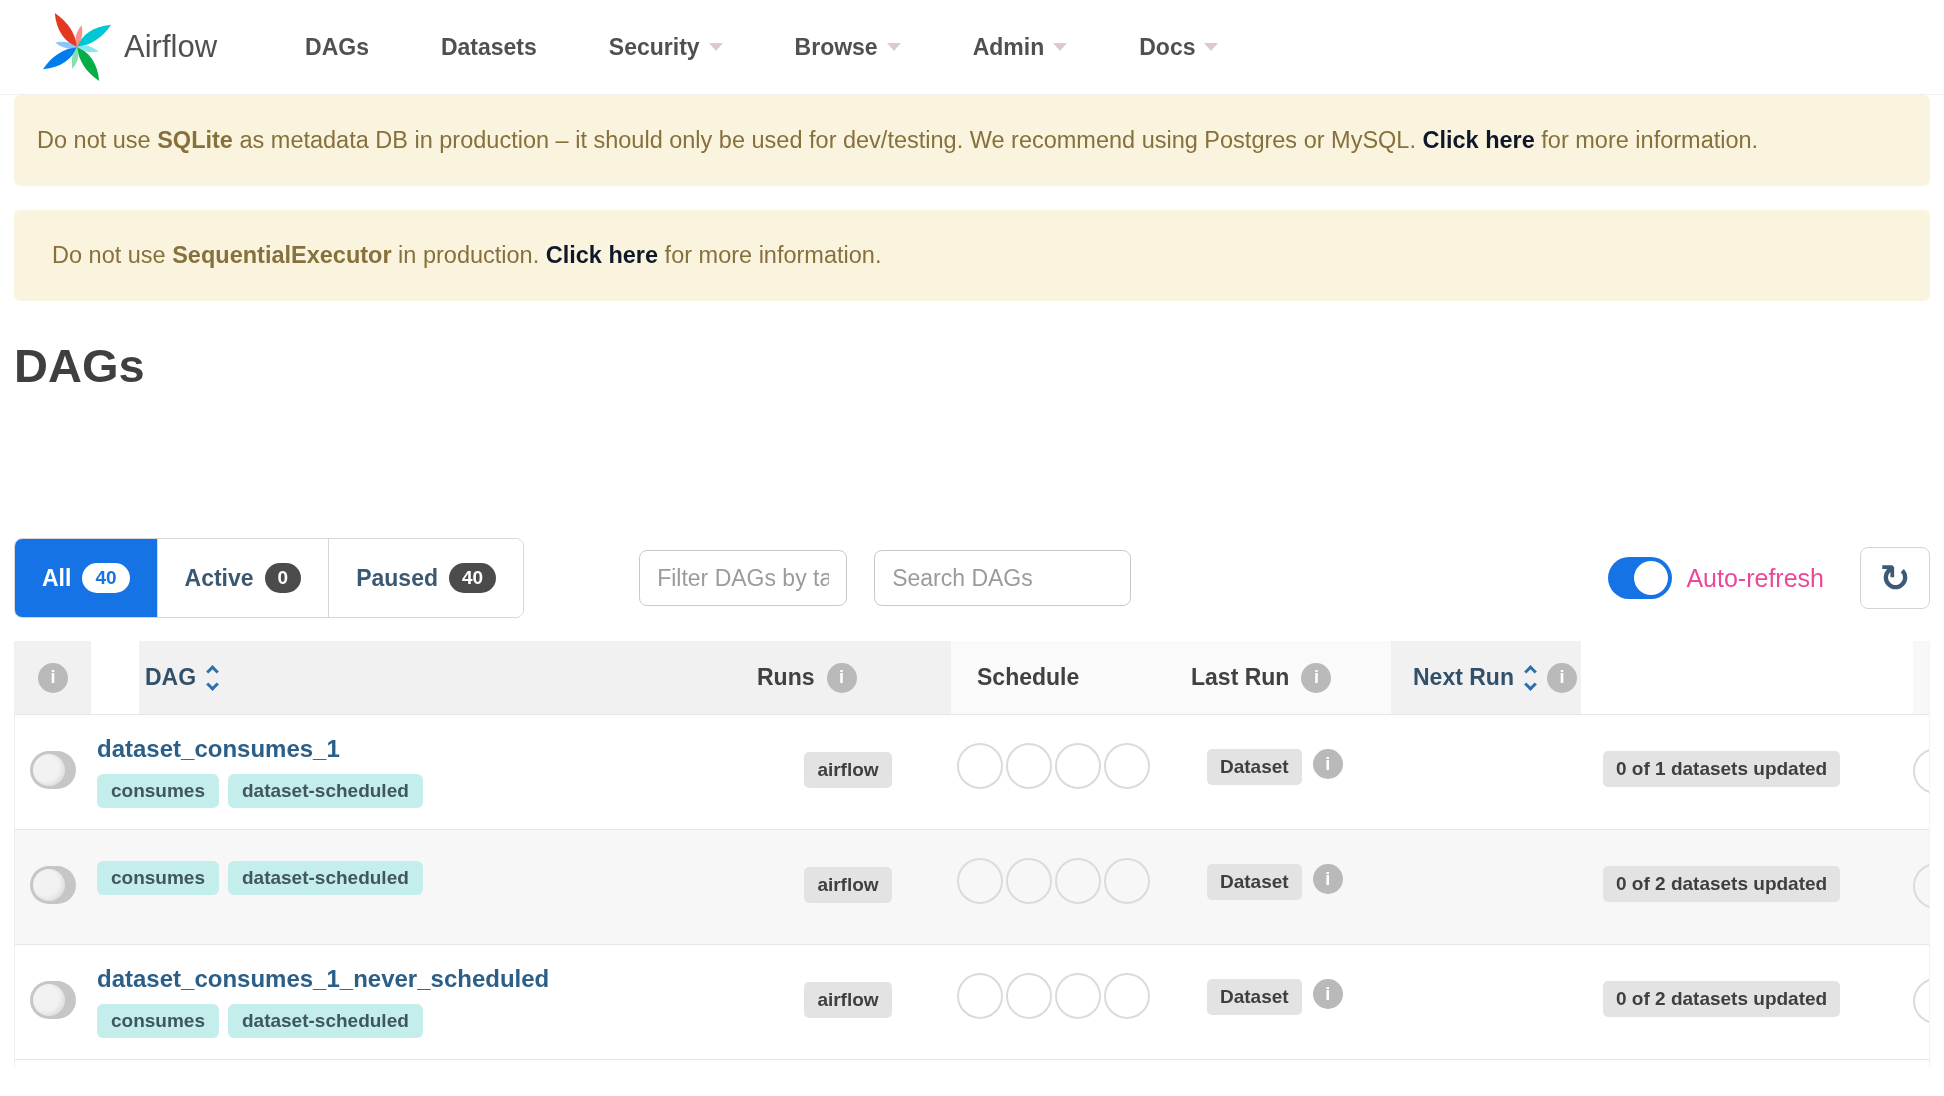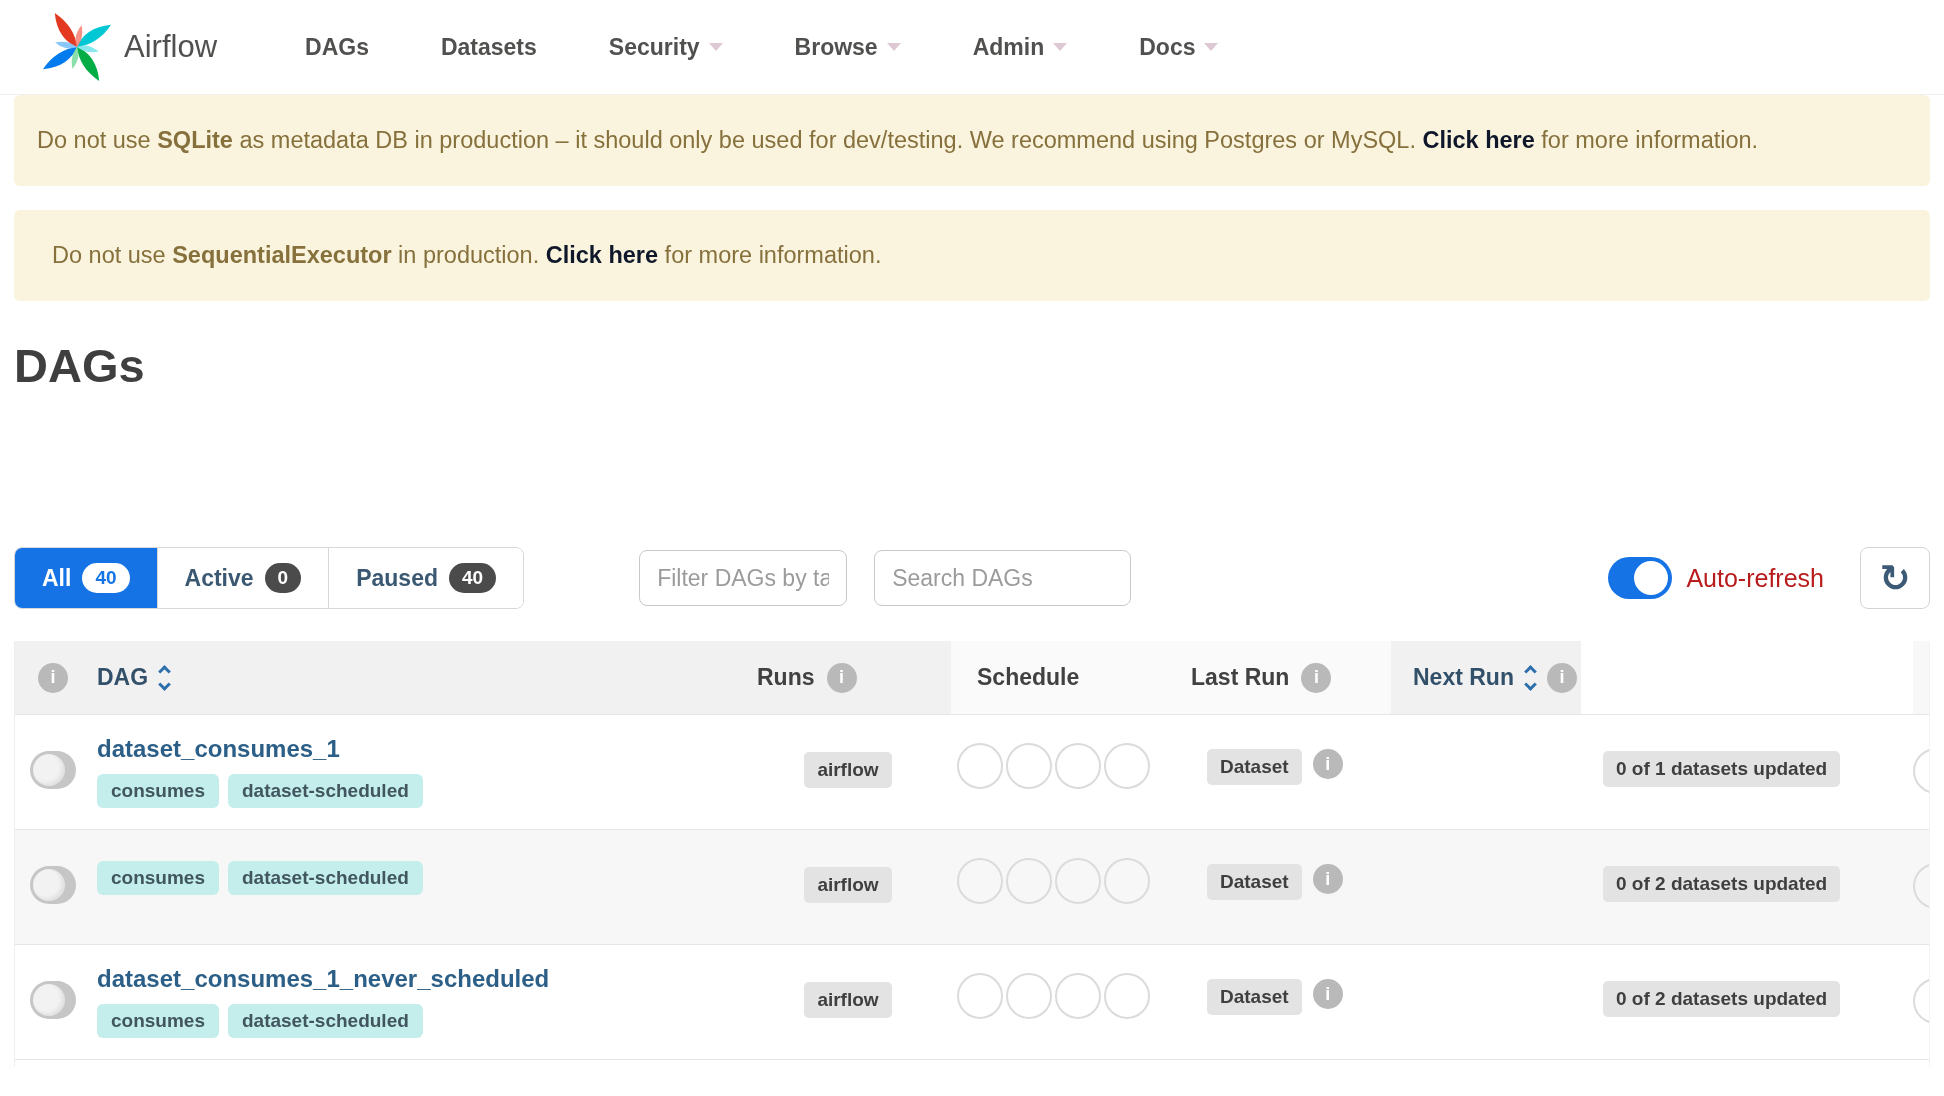--- a/index.html
+++ b/index.html
@@ -30,56 +30,56 @@
   .banner:nth-of-type(1) { margin-top: 20px; }
   .banner + .banner { margin-top: 24px; padding-left: 38px; }
   .banner b { font-weight: bold; }
   .banner a { color: #0f172a; font-weight: bold; text-decoration: none; cursor: pointer; }
 
   
   .page-title { margin: 37px 14px 0; font-size: 47px; font-weight: bold; color: #3f3f3f; }
 
   
   .filter-bar { margin: 154px 14px 0; display: flex; align-items: center; height: 62px; }
-  .tabs { display: inline-flex; border: 1px solid #d7d7d7; border-radius: 8px; overflow: hidden; height: 62px; }
+  .tabs { display: inline-flex; border: 1px solid #d7d7d7; border-radius: 8px; overflow: hidden; height: 80px; }
   .tab { display: flex; align-items: center; gap: 11px; padding: 0 27px; background: #fff;
          font-size: 23px; font-weight: bold; color: #3b5872; border: none;
          border-right: 1px solid #d7d7d7; cursor: pointer;
          font-family: "Liberation Sans", "DejaVu Sans", sans-serif; }
   .tab:last-child { border-right: none; }
   .tab .count { background: #4b4b4b; color: #fff; border-radius: 999px; padding: 4px 13px;
                 font-size: 19px; font-weight: bold; }
   .tab.active { background: #1573e6; color: #fff; }
   .tab.active .count { background: #fff; color: #1573e6; }
   .flt-input { height: 56px; border: 1px solid #c9c9c9; border-radius: 8px; font-size: 23px;
                padding: 0 17px; color: #444; outline: none;
                font-family: "Liberation Sans", "DejaVu Sans", sans-serif; }
   .flt-input::placeholder { color: #9b9b9b; }
   .tag-input { width: 208px; margin-left: 115px; }
   .search-input { width: 257px; margin-left: 27px; }
   .autorefresh { margin-left: auto; display: flex; align-items: center; }
   .switch-on { width: 64px; height: 42px; border-radius: 21px; background: #1573e6; position: relative; cursor: pointer; }
   .switch-on .knob { position: absolute; right: 4px; top: 4px; width: 34px; height: 34px; border-radius: 50%;
                      background: #fff; }
-  .autorefresh-label { font-size: 25px; color: #b91c1c; margin-left: 14px; }
+  .autorefresh-label { font-size: 25px; color: #ec4899; margin-left: 14px; }
   .refresh-btn { margin-left: 36px; width: 70px; height: 62px; border: 1px solid #d4d4d4; border-radius: 8px;
                  background: #fff; color: #3c5a75; font-size: 37px; font-weight: bold; cursor: pointer;
                  display: flex; align-items: center; justify-content: center; line-height: 1;
                  font-family: "DejaVu Sans", sans-serif; }
 
   
   .dag-table { margin: 32px 14px 0; border-left: 1px solid #efefef; border-right: 1px solid #f3f3f3; }
   .thead, .trow { display: grid; grid-template-columns: 76px 654px 206px 230px 210px 190px 1fr; }
   .thead { height: 73px; position: relative; }
   .th { display: flex; align-items: center; font-size: 23px; font-weight: bold; background: #f1f1f1; }
   .th.lite { background: #fafafa; }
   .th.sortable { color: #33506b; cursor: pointer; }
   .th.plain { color: #414141; }
   .th.c1 { justify-content: center; }
-  .th.c2 { padding-left: 6px; }
+  .th.c2 { padding-left: 6px; margin-left: 48px; }
   .th.c3 { justify-content: center; }
   .th.c4 { padding-left: 12px; }
   .th.c5 { padding-left: 26px; }
   .th.c6 { padding-left: 10px; }
   .th.c7 { padding-left: 22px; }
   .thead::after { content: ""; position: absolute; right: 0; top: 0; bottom: 0; width: 16px; background: #f8f8f8; }
 
   .sort { display: inline-flex; flex-direction: column; align-items: center; gap: 4px; margin-left: 12px; }
   .chev { width: 9px; height: 9px; border-left: 3px solid #2d6fad; border-top: 3px solid #2d6fad; display: block; }
   .chev.up { transform: rotate(45deg); }

